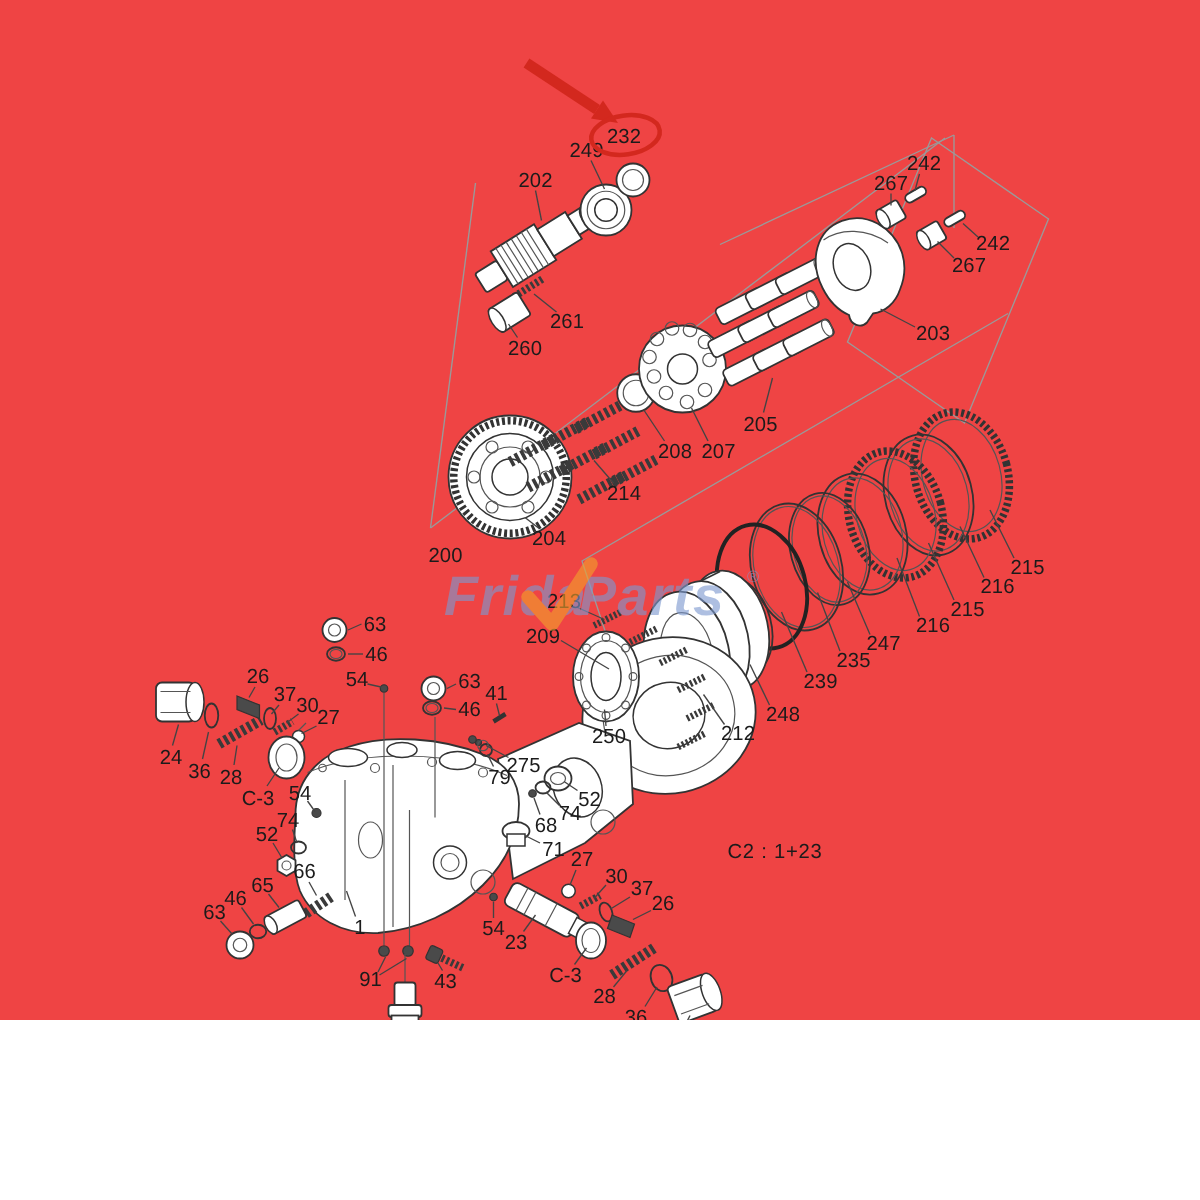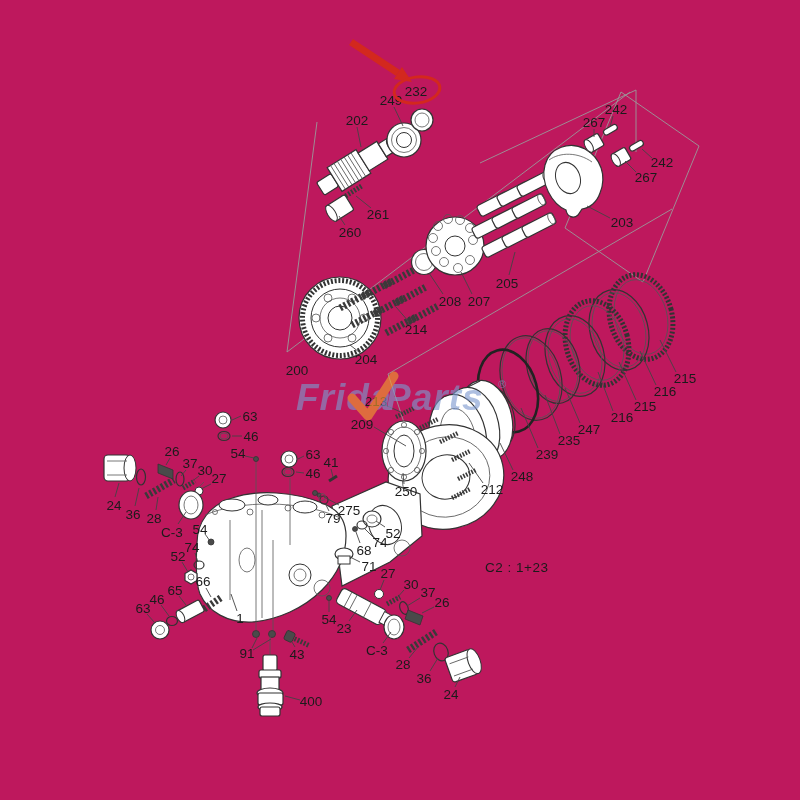--- a/index.html
+++ b/index.html
@@ -1,16 +1,16 @@
 <!DOCTYPE html>
 <html><head>
 <meta charset="utf-8">
 <style>
   html,body{margin:0;padding:0;background:#fff;}
-  #stage{width:800px;height:800px;position:relative;background:#be185d;overflow:hidden;}
+  #stage{width:800px;height:680px;position:relative;background:#ef4444;overflow:hidden;}
   svg{position:absolute;top:0;left:0;}
   text{font-family:"Liberation Sans", sans-serif;}
   .lbl{font-size:13.5px;fill:#1b1b1b;}
   .cap{font-size:13.5px;fill:#1b1b1b;letter-spacing:.5px;}
   .ln{stroke:#333;fill:none;stroke-width:1.2;}
   .fw{fill:#fff;stroke:#333;stroke-width:1.2;}
   .fw2{fill:#fff;stroke:#333;stroke-width:1;}
   .thin{stroke:#555;stroke-width:.8;fill:none;}
   .spring{stroke:#3a3a3a;stroke-width:7;stroke-dasharray:2.4 2;fill:none;}
   .springS{stroke:#3a3a3a;stroke-width:5;stroke-dasharray:1.8 1.6;fill:none;}

